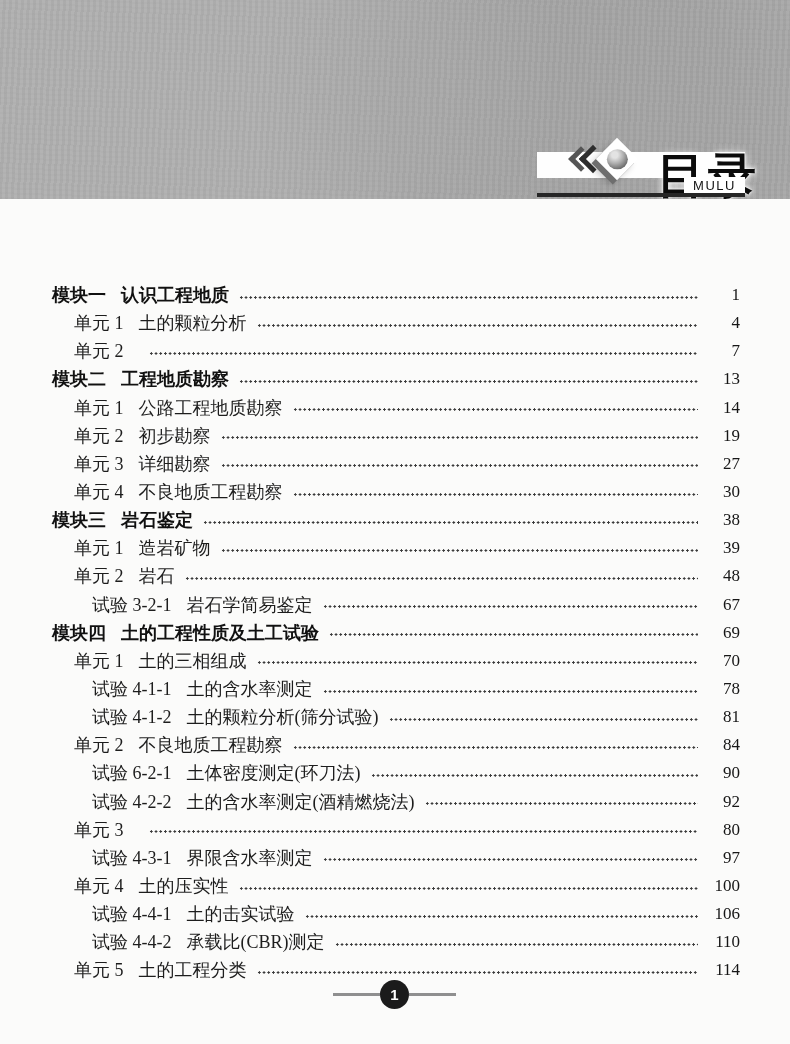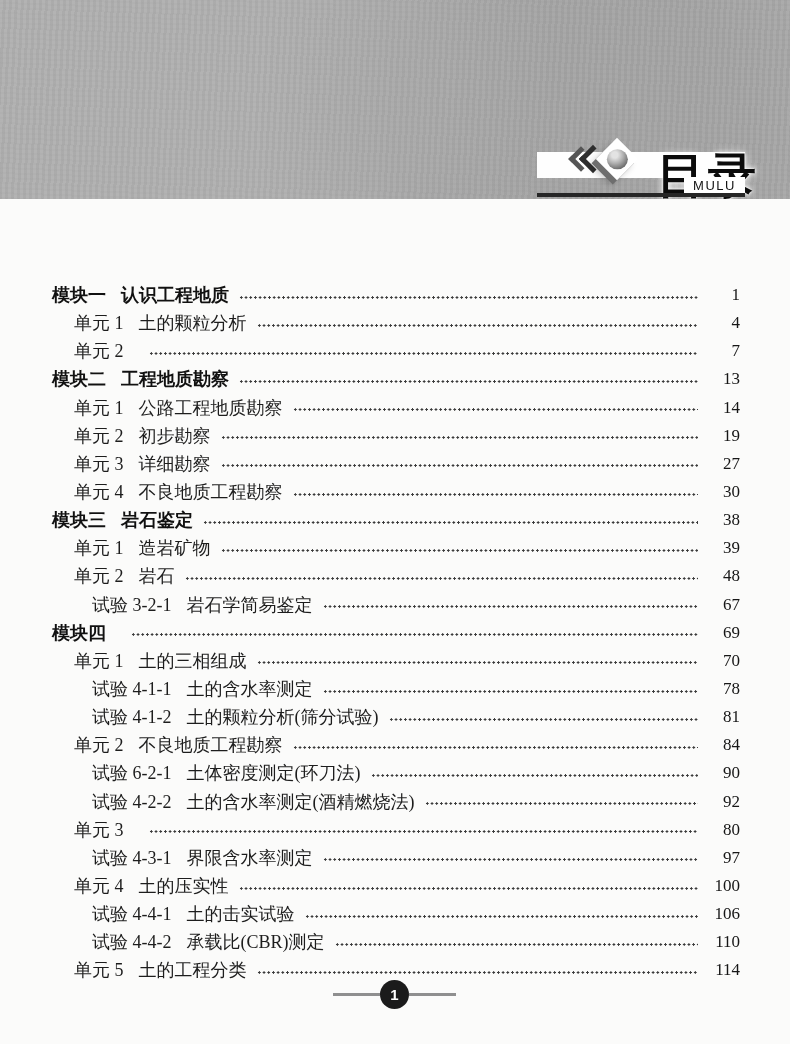--- a/index.html
+++ b/index.html
@@ -201,20 +201,21 @@
 
     <div class="row lv2">
       <span class="lbl">试验 3-2-1</span>
       <span class="ttl">岩石学简易鉴定</span>
       <span class="leader"></span>
       <span class="pg">67</span>
     </div>
 
     <div class="row lv0">
       <span class="lbl">模块四</span>
+      <span class="ttl">土的工程性质及土工试验</span>
       <span class="leader"></span>
       <span class="pg">69</span>
     </div>
 
     <div class="row lv1">
       <span class="lbl">单元 1</span>
       <span class="ttl">土的三相组成</span>
       <span class="leader"></span>
       <span class="pg">70</span>
     </div>

